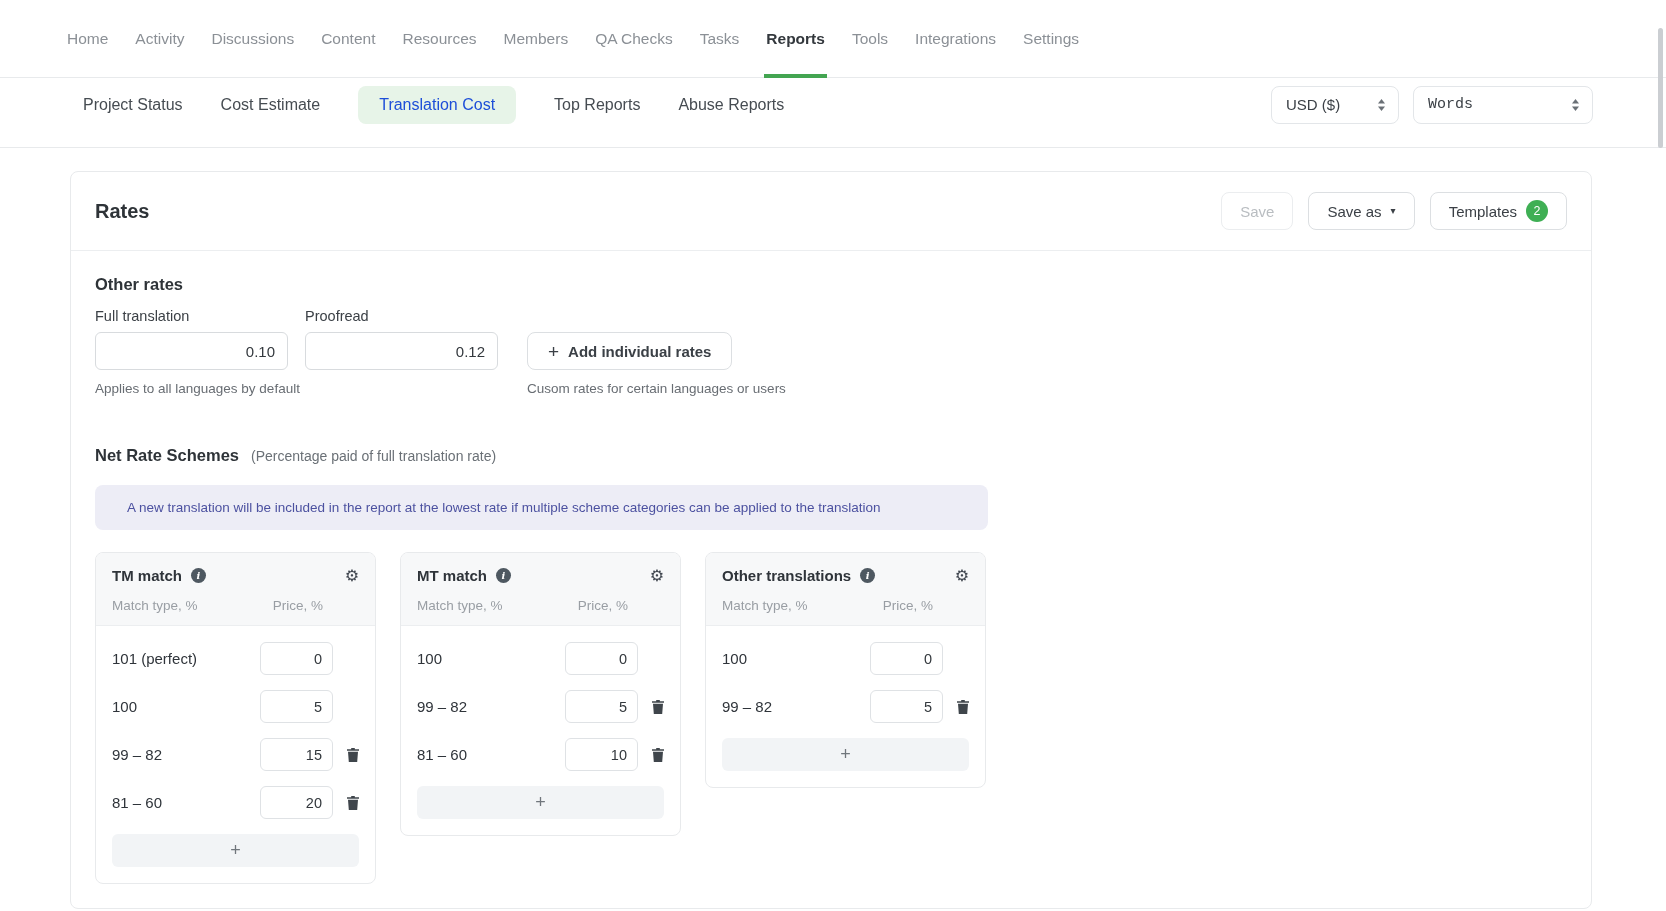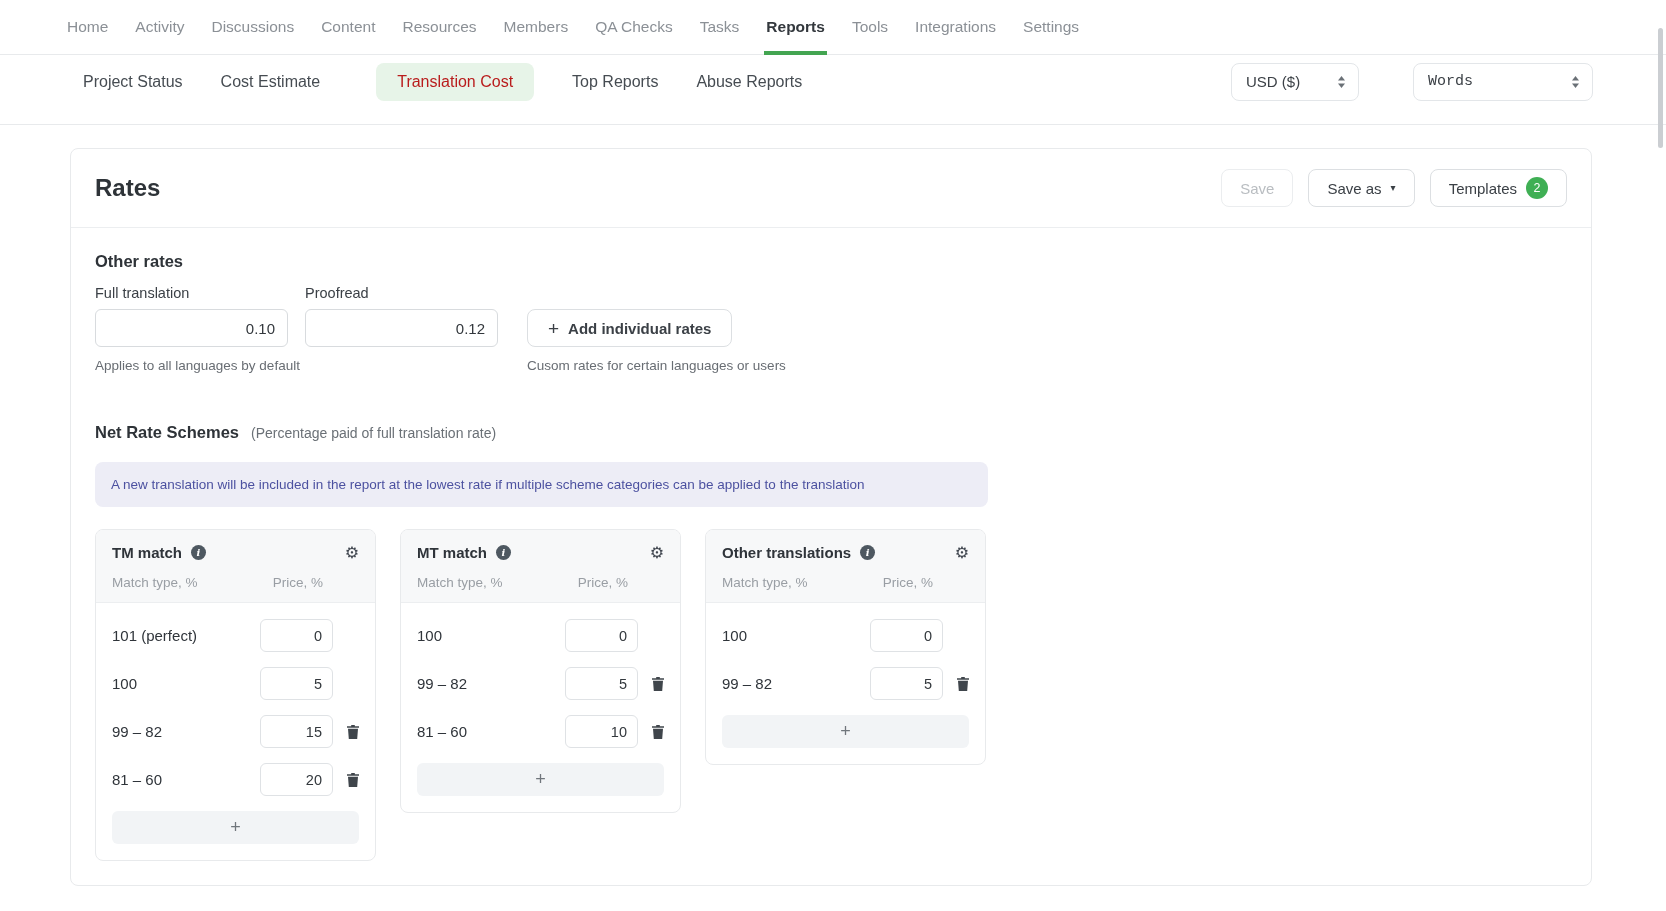--- a/index.html
+++ b/index.html
@@ -11,58 +11,58 @@
     --input-border:#d8dbde;
   }
   *{box-sizing:border-box;}
   html,body{margin:0;padding:0;}
   body{
     width:1666px;height:911px;overflow:hidden;position:relative;
     background:#fff;color:var(--text-dark);
     font-family:"Liberation Sans","DejaVu Sans",sans-serif;
   }
   
-  .topnav{display:flex;align-items:center;gap:27px;height:55px;padding:0 74px 0 67px;border-bottom:1px solid var(--border);}
+  .topnav{display:flex;align-items:center;gap:27px;height:78px;padding:0 74px 0 67px;border-bottom:1px solid var(--border);}
   .nav-item{position:relative;height:100%;display:flex;align-items:center;font-size:15.5px;color:var(--text-gray);cursor:pointer;white-space:nowrap;}
   .nav-item.active{color:#33383d;font-weight:700;}
   .nav-item.active::after{content:"";position:absolute;left:-2px;right:-2px;bottom:-1px;height:4px;background:var(--green);}
   
   .subnav{display:flex;align-items:center;height:70px;padding:0 73px 16px 83px;border-bottom:1px solid var(--border);gap:38px;}
   .tab{font-size:16px;color:#464c52;cursor:pointer;padding:10px 0;border-radius:8px;white-space:nowrap;}
-  .tab.active{background:#e7f4e8;color:#b91c1c;padding:10px 21px;margin-left:18px;}
+  .tab.active{background:#e7f4e8;color:#1d4ed8;padding:10px 21px;}
   .selects{margin-left:auto;display:flex;gap:14px;align-items:center;}
-  .select{height:38px;border:1px solid #e3e6e9;border-radius:8px;display:flex;align-items:center;justify-content:space-between;padding:0 12px 0 14px;font-size:15px;color:var(--text-body);cursor:pointer;background:#fff;margin-left:40px;}
+  .select{height:38px;border:1px solid #e3e6e9;border-radius:8px;display:flex;align-items:center;justify-content:space-between;padding:0 12px 0 14px;font-size:15px;color:var(--text-body);cursor:pointer;background:#fff;}
   .select.currency{width:128px;}
   .select.unit{width:180px;font-family:Liberation Mono, monospace;}
   .updown{display:block;}
   
   .card{margin:23px 74px 0 70px;border:1px solid var(--border);border-radius:8px;min-height:689px;background:#fff;}
   .card-header{display:flex;align-items:center;padding:20px 24px;border-bottom:1px solid #eceef0;}
-  .card-title{font-size:24px;font-weight:700;color:var(--text-dark);}
+  .card-title{font-size:20px;font-weight:700;color:var(--text-dark);}
   .header-actions{margin-left:auto;display:flex;gap:15px;align-items:center;}
   .btn{height:38px;border:1px solid #dcdfe2;background:#fff;border-radius:8px;font-size:15px;color:var(--text-body);display:flex;align-items:center;gap:9px;padding:0 18px;cursor:pointer;white-space:nowrap;}
   .btn.disabled{color:#b9bdc1;border-color:#ebedef;cursor:default;}
   .caret{font-size:10px;color:#3b4046;line-height:1;}
   .badge{width:22px;height:22px;border-radius:50%;background:#3faf54;color:#fff;font-size:12.5px;display:flex;align-items:center;justify-content:center;}
   .card-body{padding:24px;}
   .section-heading{font-size:16.5px;font-weight:700;color:var(--text-dark);}
   
   .base-row{display:flex;margin-top:14px;align-items:flex-end;}
   .field{display:flex;flex-direction:column;width:193px;}
   .field .flabel{font-size:14.5px;color:var(--text-body);margin-bottom:8px;}
   .field input{height:38px;border:1px solid var(--input-border);border-radius:6px;text-align:right;padding:0 12px;font-size:15px;color:#33383d;outline:none;width:100%;}
   .field.second{margin-left:17px;}
   .btn.add-individual{margin-left:29px;font-weight:600;padding:0 20px;}
   .plus{font-size:19px;font-weight:400;line-height:1;color:#3b4046;}
   .helper-row{display:flex;margin-top:11px;font-size:13.5px;color:#686d73;}
   .helper-row .h1{width:432px;}
   
   .net-heading-row{margin-top:50px;display:flex;align-items:baseline;gap:12px;}
   .net-sub{font-size:14px;color:#6a7076;font-weight:400;}
-  .banner{margin-top:20px;width:893px;background:#ededf6;color:#4c51a0;font-size:13.5px;padding:15px 16px;border-radius:8px;}
+  .banner{margin-top:20px;width:893px;background:#ededf6;color:#4c51a0;font-size:13.5px;padding:15px 32px;border-radius:8px;}
   .panels{display:flex;gap:24px;margin-top:22px;align-items:flex-start;}
   .panel{width:281px;border:1px solid var(--border);border-radius:8px;overflow:hidden;background:#fff;}
   .panel-head{background:#f7f8f9;border-bottom:1px solid #eceef0;padding:14px 16px 12px;}
   .panel-title-row{display:flex;align-items:center;gap:9px;}
   .panel-title{font-size:15px;font-weight:700;color:#2f343a;}
   .info-icon{width:15px;height:15px;border-radius:50%;background:#4e5861;color:#fff;font-size:10px;font-weight:700;font-style:italic;display:flex;align-items:center;justify-content:center;font-family:"DejaVu Serif",serif;flex:none;}
   .gear{margin-left:auto;color:#414750;font-size:16px;line-height:1;cursor:pointer;}
   .panel-cols{display:flex;margin-top:14px;font-size:13.5px;color:#999ea4;}
   .col-match{flex:1;}
   .col-price{padding-right:36px;}

